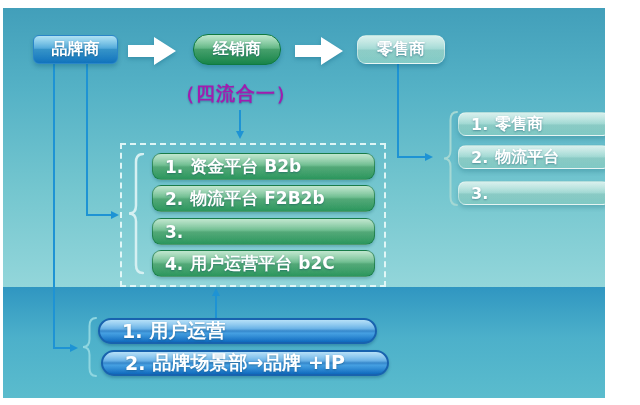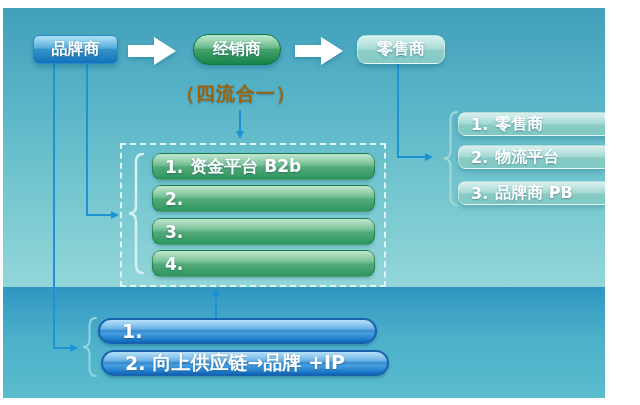--- a/index.html
+++ b/index.html
@@ -33,21 +33,21 @@
                linear-gradient(180deg,#7bcf9a 0%,#178449 100%);
   }
   .node-teal{
     border-radius:9px;border:1px solid rgba(255,255,255,.45);
     background:linear-gradient(180deg,rgba(255,255,255,.55),rgba(255,255,255,.15) 48%,rgba(0,0,0,.03) 52%,rgba(255,255,255,.05)),
                linear-gradient(180deg,#aadfd8 0%,#7cc8c3 100%);
   }
   .block-arrow{position:absolute;filter:drop-shadow(0 2px 2px rgba(0,80,110,.3));}
   .caption{
     position:absolute;left:160px;top:81px;width:152px;text-align:center;
-    color:#a16207;font-weight:bold;font-size:19px;letter-spacing:1px;
+    color:#a21caf;font-weight:bold;font-size:19px;letter-spacing:1px;
     text-shadow:0 1px 2px rgba(0,60,100,.4);
   }
   .dashed-box{
     position:absolute;left:120px;top:143px;width:266px;height:144px;
     border:2px dashed rgba(232,250,250,.92);box-sizing:border-box;
   }
   .item{
     position:absolute;display:flex;align-items:center;
     color:#fff;font-weight:bold;white-space:nowrap;
     text-shadow:0 1px 2px rgba(0,60,90,.4);
@@ -127,49 +127,51 @@
   <svg class="brace" style="left:129px;top:153px" width="15" height="122" viewBox="0 0 15 122">
     <path d="M14 1 Q7 1 7 9 L7 52.5 Q7 60.5 0 60.5 Q7 60.5 7 68.5 L7 112 Q7 120 14 120" stroke="#d6f0f2" stroke-width="2.5" fill="none" stroke-linecap="round"></path>
   </svg>
 
   <div class="item g-item" style="top:153px">
     <span class="num">1.</span>
     <span class="lbl">资金平台 B2b</span>
   </div>
   <div class="item g-item" style="top:185px">
     <span class="num">2.</span>
+    <span class="lbl">物流平台 F2B2b</span>
   </div>
   <div class="item g-item" style="top:218px">
     <span class="num">3.</span>
   </div>
   <div class="item g-item" style="top:250px">
     <span class="num">4.</span>
+    <span class="lbl">用户运营平台 b2C</span>
   </div>
 
   <svg class="brace" style="left:444px;top:111px" width="14" height="96" viewBox="0 0 14 96">
     <path d="M13 1 Q6.5 1 6.5 9 L6.5 39.5 Q6.5 47.5 0 47.5 Q6.5 47.5 6.5 55.5 L6.5 86 Q6.5 94 13 94" stroke="#a5d8d4" stroke-width="2" fill="none" stroke-linecap="round"></path>
   </svg>
 
   <div class="item t-item" style="top:112px">
     <span class="num">1.</span>
     <span class="lbl">零售商</span>
   </div>
   <div class="item t-item" style="top:145px">
     <span class="num">2.</span>
     <span class="lbl">物流平台</span>
   </div>
   <div class="item t-item" style="top:181px">
     <span class="num">3.</span>
-    <span class="lbl">品牌商 PB</span>
   </div>
 
   <svg class="brace" style="left:83px;top:317px" width="14" height="61" viewBox="0 0 14 61">
     <path d="M13 1 Q6.5 1 6.5 9 L6.5 22 Q6.5 30 0 30 Q6.5 30 6.5 38 L6.5 51 Q6.5 59 13 59" stroke="#8fd6e0" stroke-width="2" fill="none" stroke-linecap="round"></path>
   </svg>
 
   <div class="item b-item" style="left:98px;top:318px;width:279px">
     <span class="num">1.</span>
+    <span class="lbl">用户运营</span>
   </div>
   <div class="item b-item" style="left:101px;top:350px;width:288px">
     <span class="num">2.</span>
-    <span class="lbl">向上供应链→品牌 +IP</span>
+    <span class="lbl">品牌场景部→品牌 +IP</span>
   </div>
 </div>
 
 </body></html>

